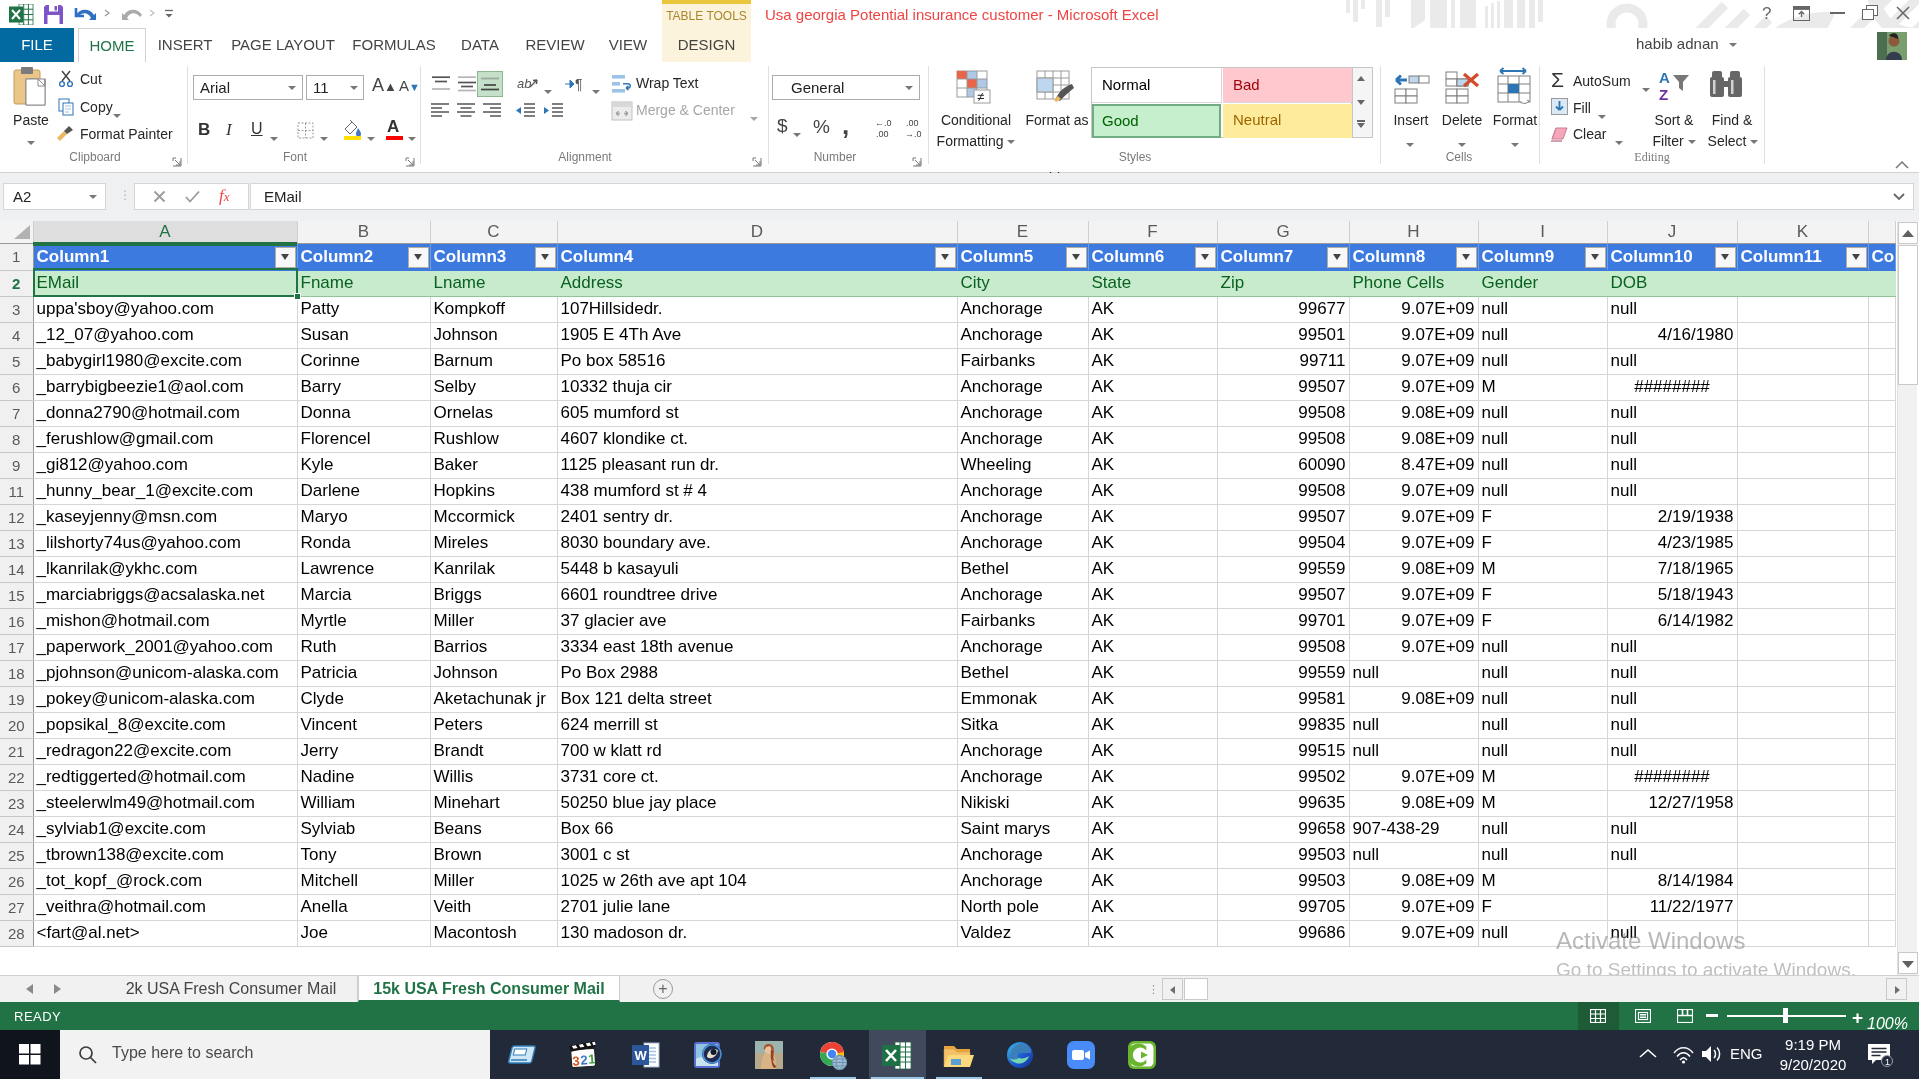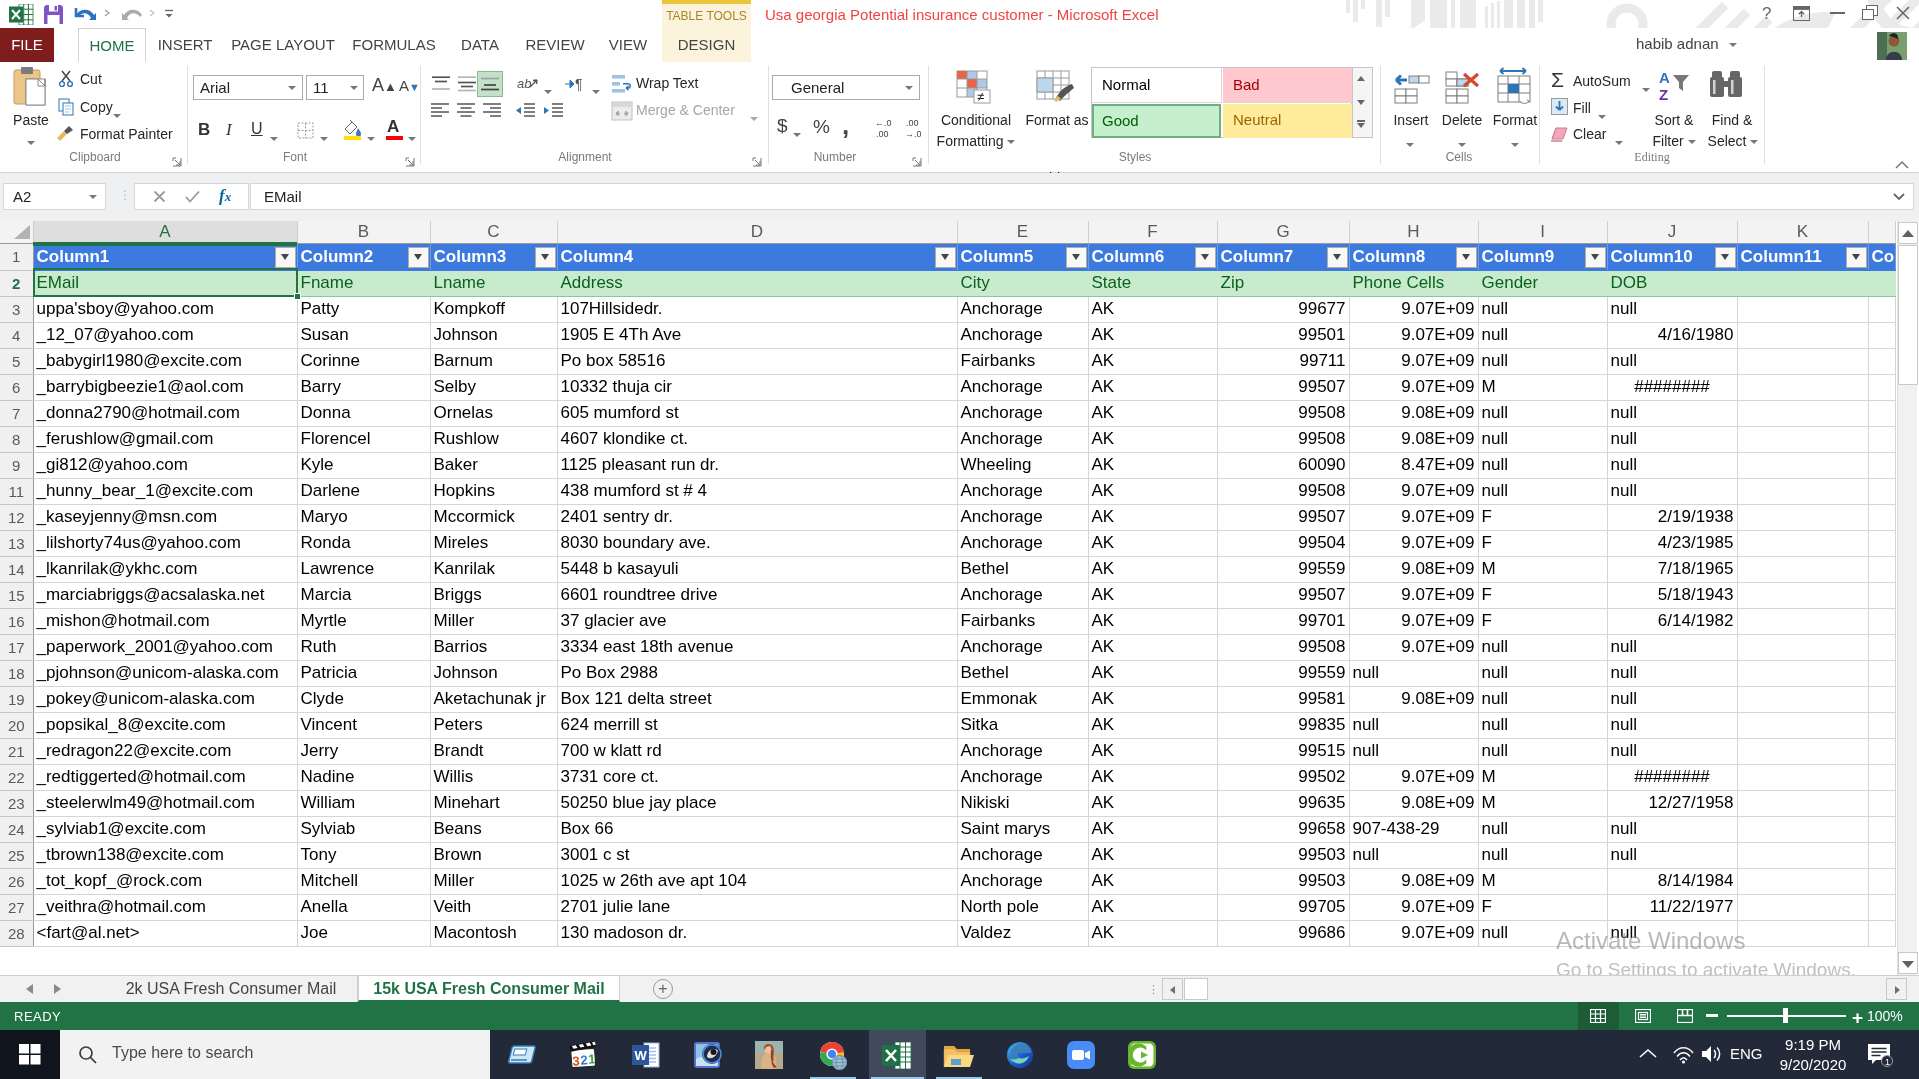--- a/index.html
+++ b/index.html
@@ -126,21 +126,21 @@
 <svg class="abs" style="left:1862px;top:5px" width="16" height="16" viewBox="0 0 16 16">
 <rect x="4.5" y="0.5" width="11" height="10" fill="#fff" stroke="#666"></rect>
 <rect x="0.5" y="4.5" width="11" height="10" fill="#fff" stroke="#666"></rect>
 </svg>
 <svg class="abs" style="left:1896px;top:6px" width="14" height="14" viewBox="0 0 14 14">
 <path d="M1 1 L13 13 M13 1 L1 13" stroke="#666" stroke-width="1.5"></path>
 </svg>
 </div>
 <div id="tabrow">
 <div class="abs" style="left:662px;top:0;width:89px;height:34px;background:#fbf3dc;"></div>
-<div class="rtab" style="left:0;width:54px;background:#7f1d1d;color:#fff;text-align:center;">FILE</div>
+<div class="rtab" style="left:0;width:74px;background:#0369a1;color:#fff;text-align:center;">FILE</div>
 <div class="rtab" style="left:78px;width:68px;background:#fff;color:#217346;border:1px solid #d5d2ce;border-bottom:none;">HOME</div>
 <div class="rtab" style="left:146px;width:78px;">INSERT</div>
 <div class="rtab" style="left:224px;width:118px;">PAGE LAYOUT</div>
 <div class="rtab" style="left:342px;width:104px;">FORMULAS</div>
 <div class="rtab" style="left:446px;width:68px;">DATA</div>
 <div class="rtab" style="left:514px;width:82px;">REVIEW</div>
 <div class="rtab" style="left:596px;width:64px;">VIEW</div>
 <div class="rtab" style="left:662px;width:89px;color:#444;">DESIGN</div>
 </div>
 <div id="ribbon">
@@ -460,21 +460,21 @@
         <span class="dd" style="position:absolute;right:8px;top:11px;"></span>
       </div>
 <div class="abs" style="left:119px;top:15px;color:#b0b0b0;font-size:12px;">⋮</div>
 <div class="fbox" style="left:134px;width:115px;">
 <svg style="position:absolute;left:18px;top:6px" width="13" height="13" viewBox="0 0 13 13">
           <path d="M1.5 1.5 L11.5 11.5 M11.5 1.5 L1.5 11.5" stroke="#9a9a9a" stroke-width="1.8"></path>
         </svg>
 <svg style="position:absolute;left:50px;top:6px" width="15" height="13" viewBox="0 0 15 13">
           <path d="M1 7 L5 11.5 L14 1.5" stroke="#9a9a9a" stroke-width="1.8" fill="none"></path>
         </svg>
-<span style="position:absolute;left:84px;top:2px;font-size:17px;font-style:italic;font-family:'Liberation Serif',serif;color:#0369a1;font-weight:bold;text-align:right;">f<span style="font-size:13px;">x</span></span>
+<span style="position:absolute;left:84px;top:2px;font-size:17px;font-style:italic;font-family:'Liberation Serif',serif;color:#ef4444;font-weight:normal;text-align:right;">f<span style="font-size:13px;">x</span></span>
 </div>
 <div class="fbox" style="left:250px;width:1664px;">
         <span style="position:absolute;left:13px;top:4px;font-size:15px;color:#222;">EMail</span>
         <svg style="position:absolute;right:7px;top:8px" width="14" height="10" viewBox="0 0 14 10">
           <path d="M2 2 L7 7 L12 2" stroke="#666" stroke-width="1.8" fill="none"></path>
         </svg>
       </div>
 </div>
 <div id="grid">
       <table id="sheet">
@@ -1000,21 +1000,21 @@
         <g stroke="#fff" stroke-width="1.2" fill="none">
           <rect x="0.5" y="0.5" width="15" height="13"></rect>
           <path d="M5.5 0.5v6M10.5 0.5v6M0.5 6.5h15" stroke-width="1.6"></path>
         </g>
       </svg>
 
 <div class="abs" style="left:1706px;top:12px;width:12px;height:2.5px;background:#fff;"></div>
 <div class="abs" style="left:1727px;top:13px;width:119px;height:1.5px;background:#fff;"></div>
 <div class="abs" style="left:1783px;top:6px;width:5px;height:15px;background:#fff;"></div>
 <div class="abs" style="left:1852px;top:5px;font-size:19px;font-weight:bold;">+</div>
-<div class="abs" style="left:1867px;top:6px;font-size:14px;">100%</div>
+<div class="abs" style="left:1867px;top:13px;font-size:16px;font-style:italic;">100%</div>
 </div>
 <div id="taskbar">
 <div class="abs" style="left:0;top:0;width:60px;height:49px;background:#10141c;"></div>
 <svg class="abs" style="left:19px;top:14px" width="22" height="21" viewBox="0 0 22 21">
         <g fill="#fff">
           <rect x="0" y="0" width="10" height="9.5"></rect>
           <rect x="11.5" y="0" width="10" height="9.5"></rect>
           <rect x="0" y="11" width="10" height="9.5"></rect>
           <rect x="11.5" y="11" width="10" height="9.5"></rect>
         </g>

